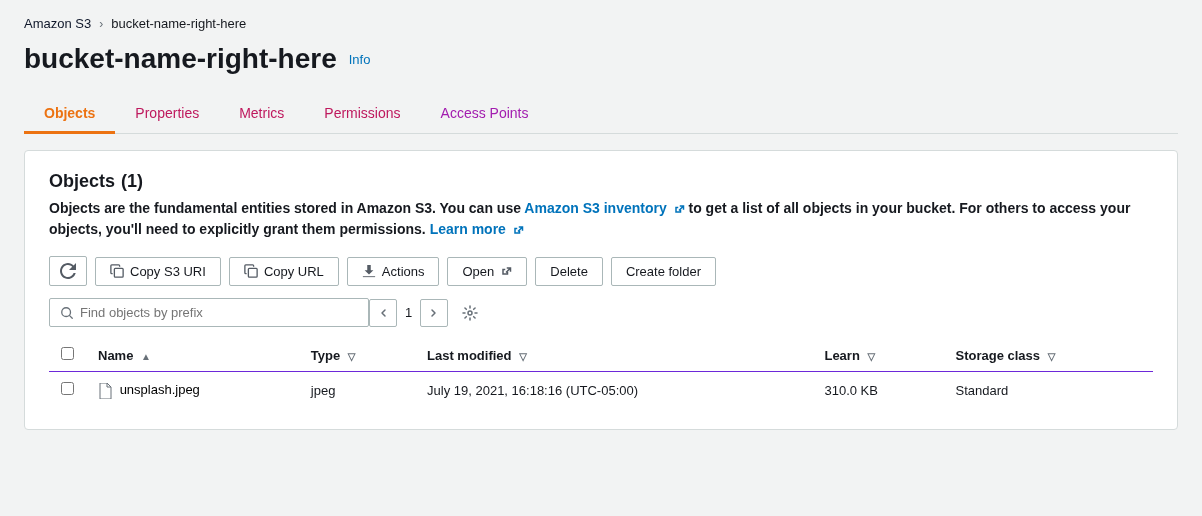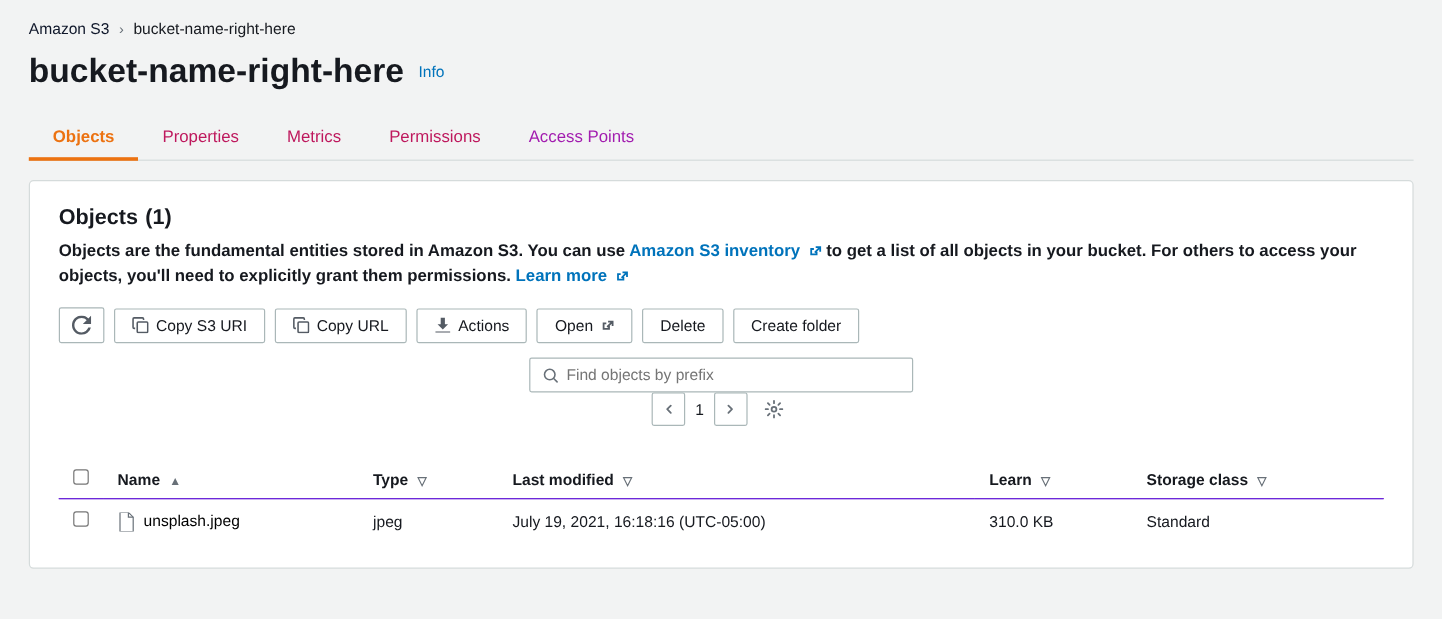--- a/index.html
+++ b/index.html
@@ -142,22 +142,21 @@
       font-weight: 600;
     }
     .btn-actions {
       border: 1px solid #aab7b8;
       background: #fff;
     }
     .search-row {
       display: flex;
       align-items: center;
       justify-content: flex-start;
-      margin-bottom: 28px;
-      flex-direction: column;
+      margin-bottom: 12px;
     }
     .search-box {
       display: flex;
       align-items: center;
       border: 1px solid #aab7b8;
       border-radius: 2px;
       padding: 6px 10px;
       width: 320px;
       background: #fff;
     }

